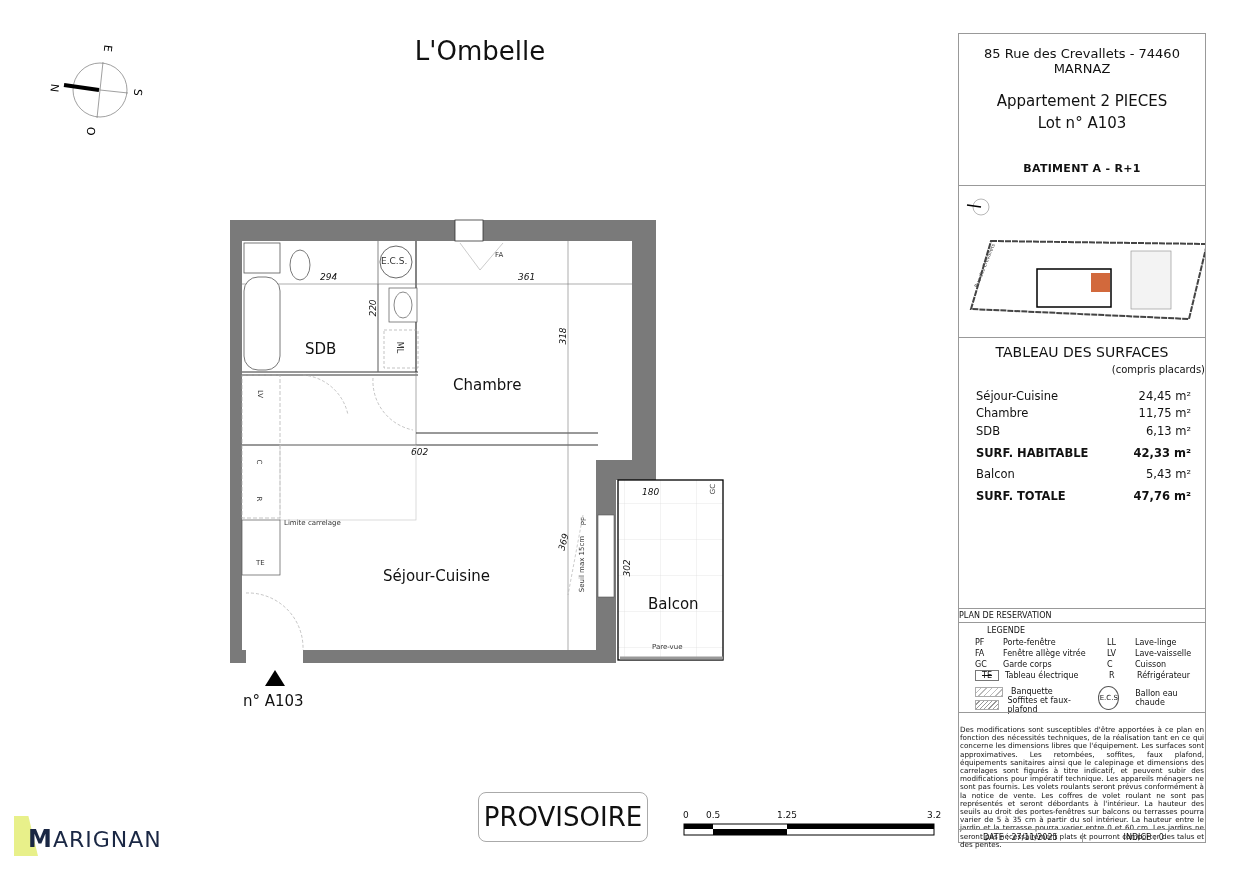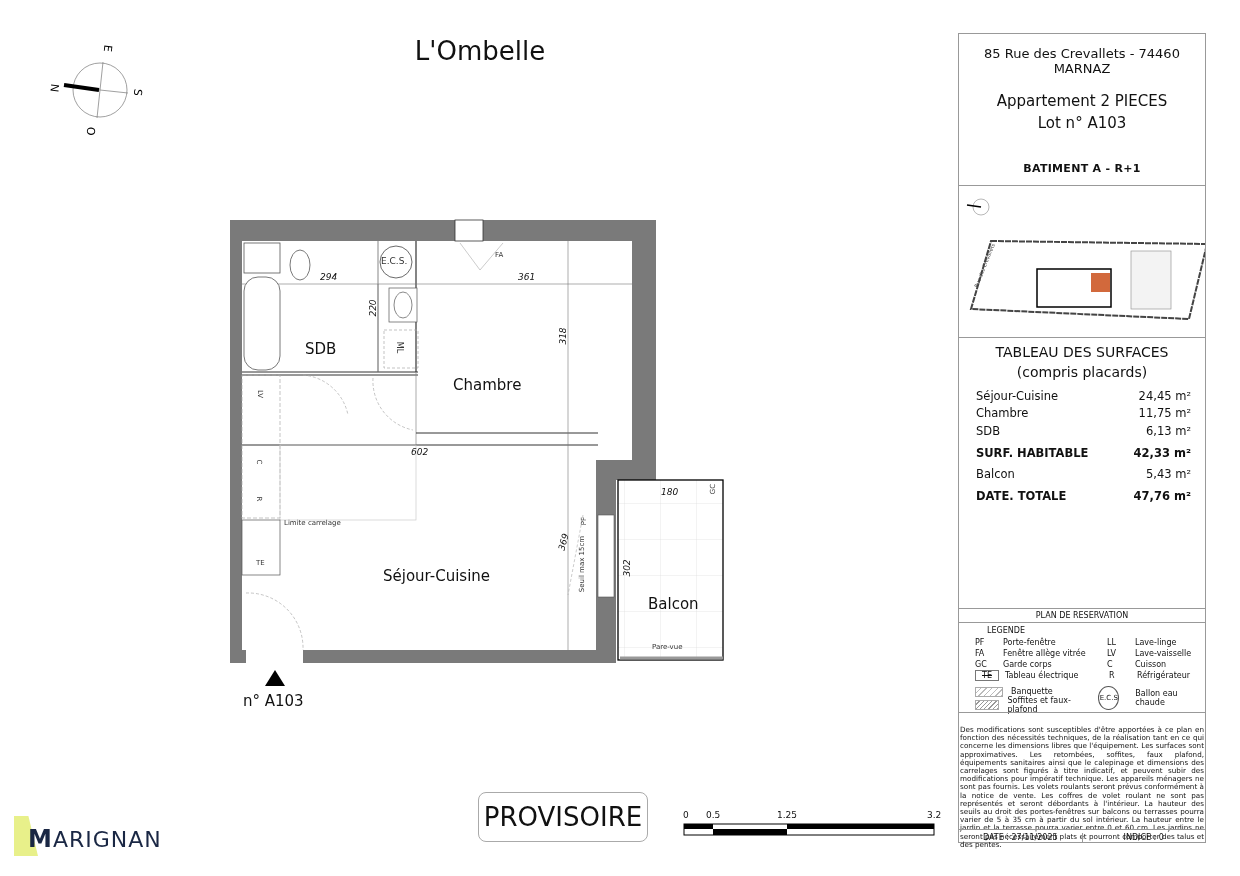--- a/index.html
+++ b/index.html
@@ -8,25 +8,25 @@
   .title{left:380px;top:36px;width:200px;text-align:center;font-size:26px;}
   .compass{left:60px;top:55px;}
   .plan{left:228px;top:215px;}
   .panel{left:958px;top:33px;width:248px;height:810px;border:1px solid #999;box-sizing:border-box;}
   .panel .sec{position:absolute;left:0;width:100%;box-sizing:border-box;}
   .addr{top:12px;text-align:center;font-size:13px;}
   .apt{top:56px;text-align:center;font-size:15px;line-height:22px;}
   .bat{top:128px;text-align:center;font-size:11px;font-weight:bold;letter-spacing:.3px;}
   .hr{position:absolute;left:0;width:100%;border-top:1px solid #999;}
   .surf-title{top:310px;text-align:center;font-size:14px;}
-  .surf-sub{top:330px;text-align:center;font-size:14px;}
+  .surf-sub{top:330px;text-align:right;font-size:10px;}
   .surf-table{top:353px;left:17px !important;width:215px !important;font-size:11.5px;}
   .srow{display:flex;justify-content:space-between;height:17.5px;align-items:center;}
   .srow.bold{font-weight:bold;height:26px;}
-  .resv{top:577px;text-align:center;font-size:8px;}
+  .resv{top:577px;text-align:left;font-size:8px;}
   .legend{top:592px;left:16px !important;font-size:8px;width:225px !important;}
   .lg-row{display:flex;height:11px;align-items:center;}
   .lg-k{width:28px;}
   .lg-v{width:104px;}
   .disclaimer{top:680px;left:0;padding:12px 1px;font-size:7.2px;line-height:8.2px;text-align:justify;}
   .foot{top:797px;display:flex;font-size:8px;height:12px;align-items:center;}
   .foot div{flex:1;text-align:center;}
   .prov{left:478px;top:792px;width:170px;height:50px;border:1px solid #aaa;border-radius:8px;font-size:26px;display:flex;align-items:center;justify-content:center;box-sizing:border-box;}
   .scale{left:683px;top:810px;}
   .logo{left:14px;top:816px;}
@@ -126,21 +126,21 @@
   <span class="small" style="left:56px;top:304px;">Limite carrelage</span>
   <span class="small" style="left:326px;top:345px;transform:rotate(-90deg);white-space:nowrap;">Seuil max 15cm</span>
   <span class="small" style="left:424px;top:428px;">Pare-vue</span>
 
   <span class="dim" style="left:92px;top:57px;">294</span>
   <span class="dim" style="left:290px;top:57px;">361</span>
   <span class="dim" style="left:136px;top:88px;transform:rotate(-90deg);">220</span>
   <span class="dim" style="left:326px;top:116px;transform:rotate(-90deg);">318</span>
   <span class="dim" style="left:183px;top:232px;">602</span>
   <span class="dim" style="left:327px;top:322px;transform:rotate(-75deg);">369</span>
-  <span class="dim" style="left:433px;top:272px;">180</span>
+  <span class="dim" style="left:414px;top:272px;">180</span>
   <span class="dim" style="left:390px;top:348px;transform:rotate(-90deg);">302</span>
 </div>
 
 <div class="abs" style="left:265px;top:670px;width:0;height:0;border-left:10px solid transparent;border-right:10px solid transparent;border-bottom:16px solid #000;"></div>
 <div class="abs lotlbl">n° A103</div>
 
 <div class="abs panel">
   <div class="sec addr">85 Rue des Crevallets - 74460 MARNAZ</div>
   <div class="sec apt">
     <div>Appartement 2 PIECES</div>
@@ -179,21 +179,21 @@
       </div>
     <div class="srow bold">
         <span>SURF. HABITABLE</span>
         <span>42,33 m²</span>
       </div>
     <div class="srow">
         <span>Balcon</span>
         <span>5,43  m²</span>
       </div>
     <div class="srow bold">
-        <span>DATE. TOTALE</span>
+        <span>SURF. TOTALE</span>
         <span>47,76 m²</span>
       </div>
   </div>
 
   <div class="hr" style="top:574px;"></div>
   <div class="sec resv">PLAN DE RESERVATION</div>
   <div class="hr" style="top:588px;"></div>
 
   <div class="sec legend">
     <div style="height:11px;margin-left:12px;">LEGENDE</div>

